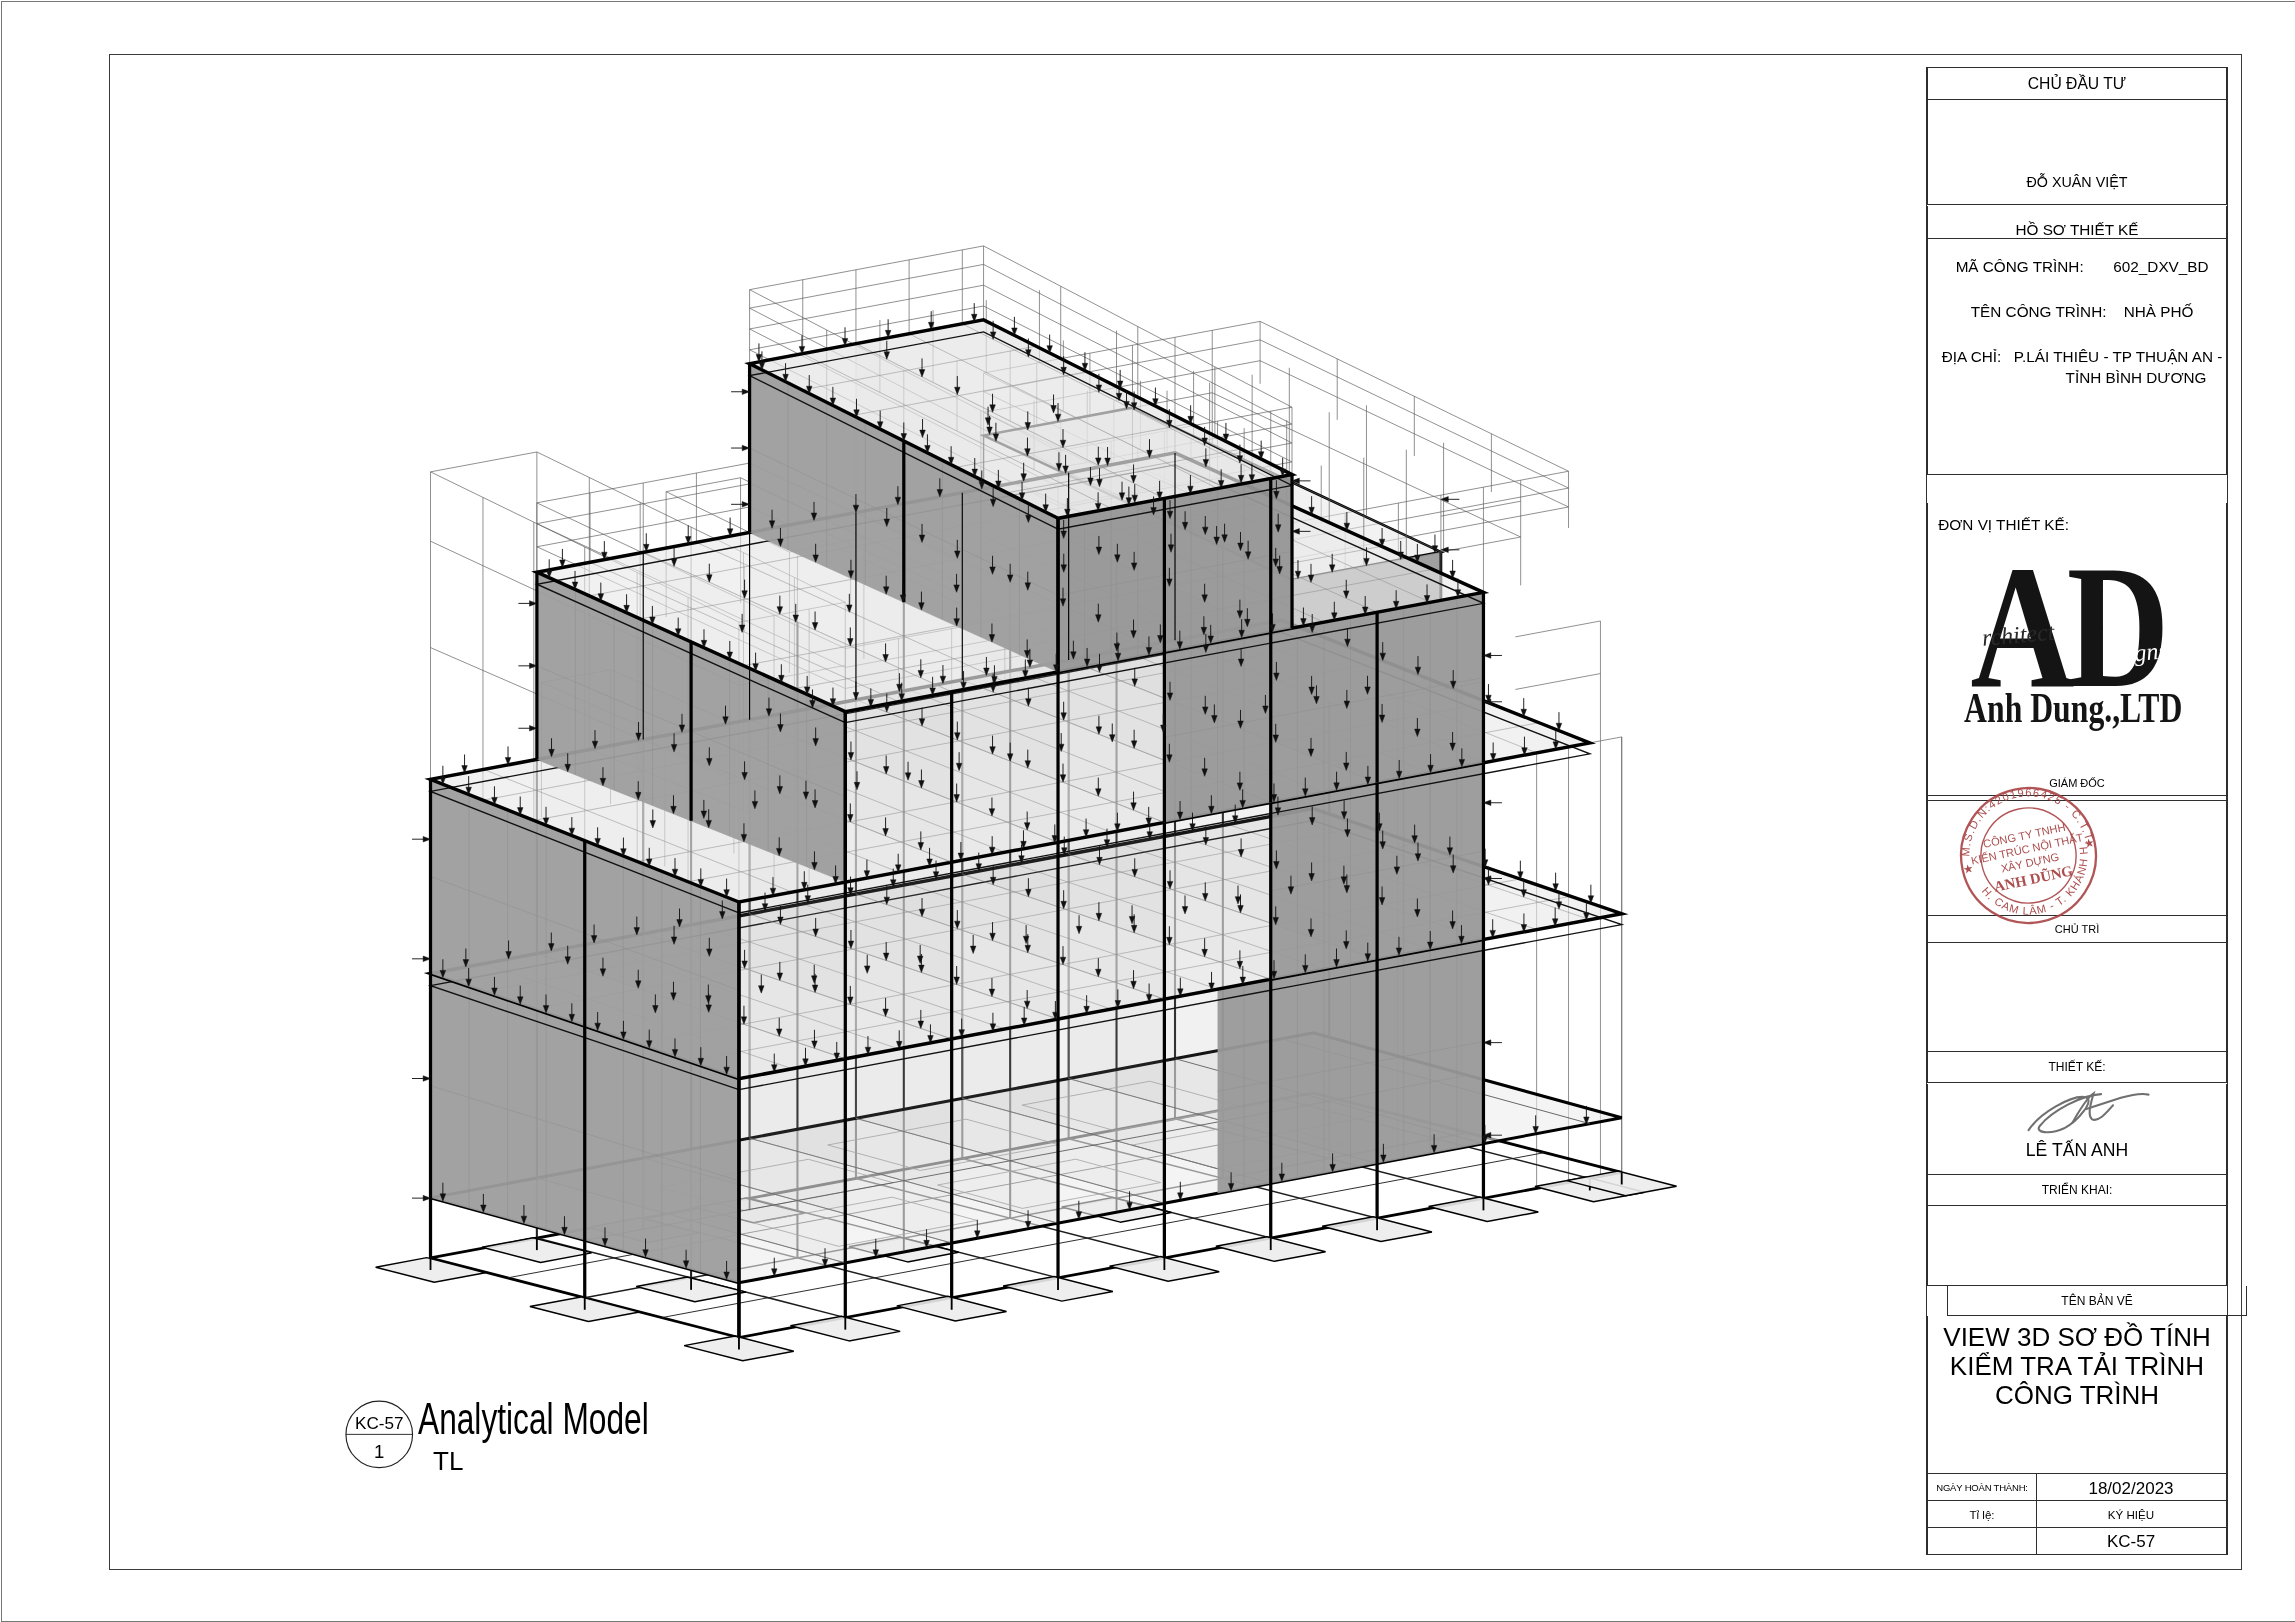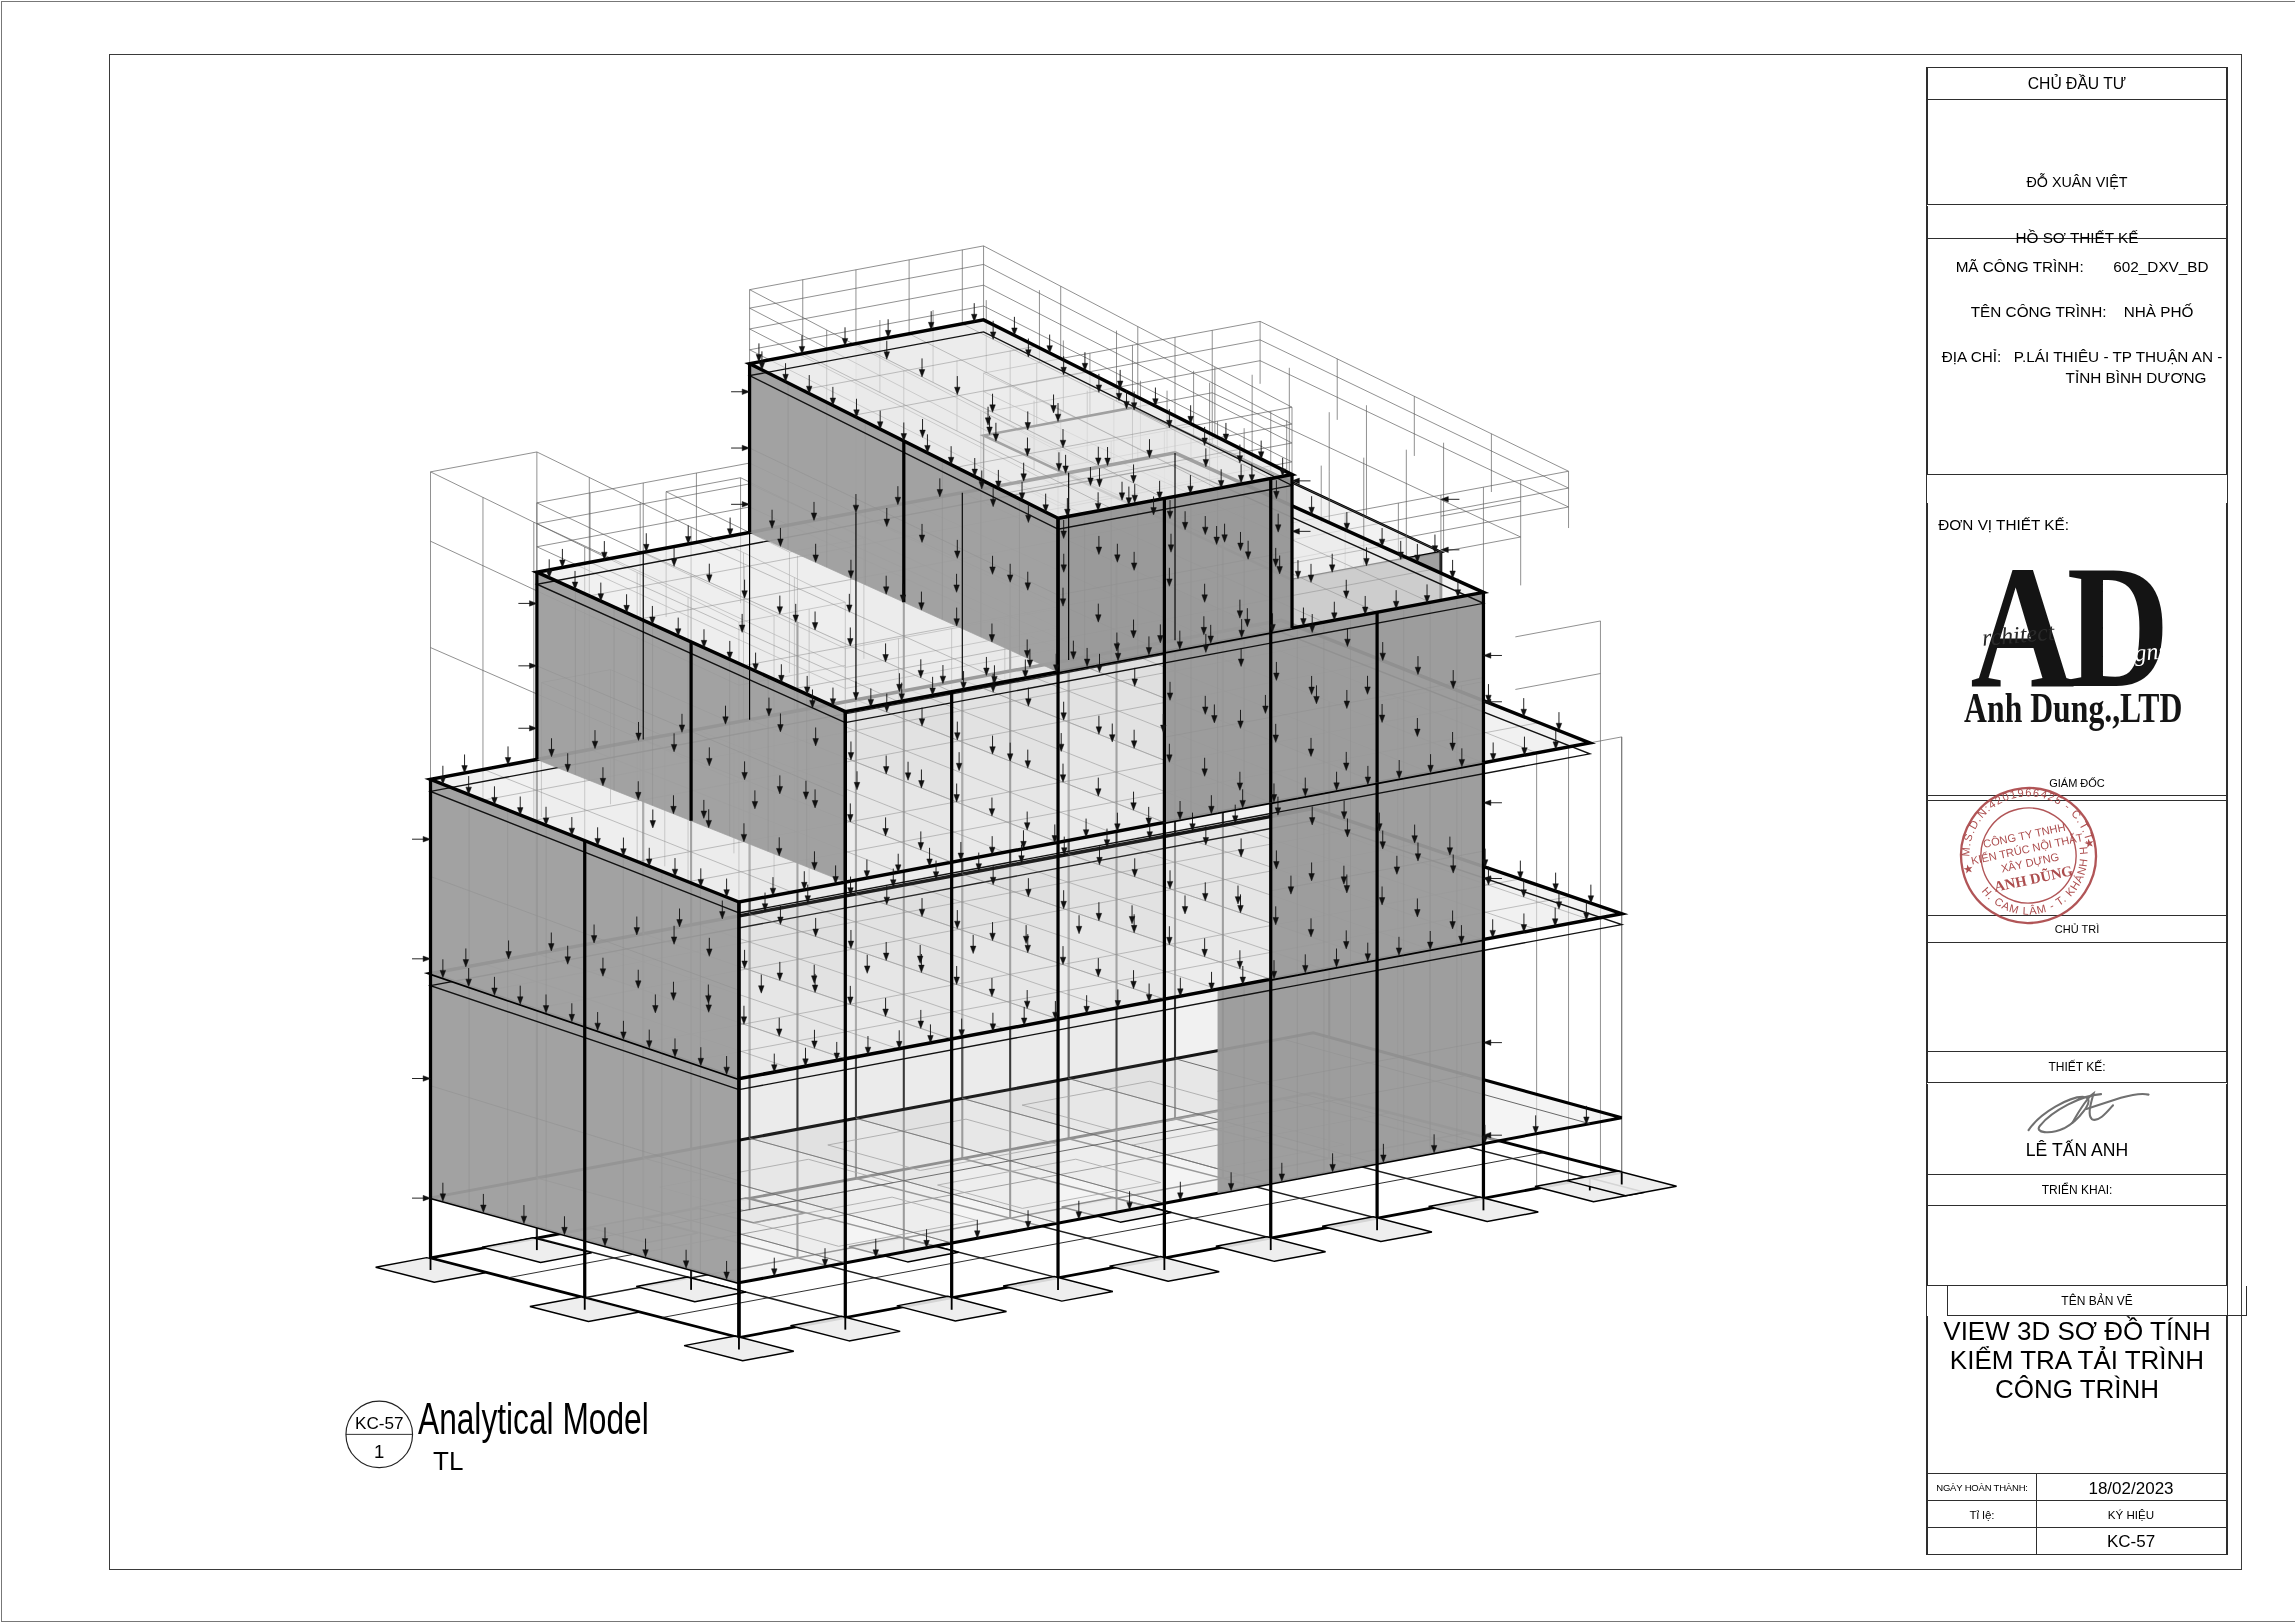--- a/index.html
+++ b/index.html
@@ -1105,21 +1105,21 @@
 
 <div class="tbrow" style="top:68px;height:32px;">
     <div style="margin-top:6.5px;font-size:15.7px">CHỦ ĐẦU TƯ</div>
   </div>
 
 <div class="tbrow" style="top:100px;height:105px;">
     <div style="margin-top:74px;font-size:14.3px">ĐỖ XUÂN VIỆT</div>
   </div>
 
 <div class="tbrow" style="top:206px;height:33px;">
-    <div style="margin-top:23px;font-size:15.3px">HỒ SƠ THIẾT KẾ</div>
+    <div style="margin-top:15px;font-size:15.3px">HỒ SƠ THIẾT KẾ</div>
   </div>
 
 <div class="tbrow" style="top:239px;height:236px;text-align:center;font-size:15.3px">
 <div style="margin:18.5px 0 0 10.2px">MÃ CÔNG TRÌNH: <span style="margin-left:25.4px">602_DXV_BD</span></div>
 <div style="margin:27px 0 0 10.2px">TÊN CÔNG TRÌNH: <span style="margin-left:13px">NHÀ PHỐ</span></div>
 <div style="margin:27px 0 0 10.2px">ĐỊA CHỈ: <span style="margin-left:8.3px">P.LÁI THIÊU - TP THUẬN AN -</span></div>
 <div style="margin:3.7px 0 0 118px">TỈNH BÌNH DƯƠNG</div>
 </div>
 
 <div class="tbrow" style="top:503px;height:293px;text-align:left">
@@ -1166,21 +1166,21 @@
     <div style="margin-top:8.3px;font-size:12px">TRIỂN KHAI:</div>
   </div>
 
 <div class="tbrow" style="top:1206px;height:80px;"></div>
 
 <div class="tbrow" style="top:1286px;height:30px;margin-left:20px;">
     <div style="margin-top:8.3px;font-size:12px">TÊN BẢN VẼ</div>
   </div>
 
 <div class="tbrow" style="top:1316px;height:158px;font-size:26px;line-height:29px">
-<div style="margin-top:1px">VIEW 3D SƠ ĐỒ TÍNH</div>
+<div style="margin-top:7px">VIEW 3D SƠ ĐỒ TÍNH</div>
 <div>KIỂM TRA TẢI TRÌNH</div>
 <div>CÔNG TRÌNH</div>
 </div>
 
 <div class="tbrow" style="top:1474px;height:27px">
 <div class="abs" style="left:0;top:0;width:108px;height:26px;border-right:0.9px solid #2e2e2e;font-size:9.5px;padding-top:8.3px;letter-spacing:-0.2px">NGÀY HOÀN THÀNH:</div>
 <div class="abs" style="left:109px;top:0;width:188px;font-size:17px;padding-top:4.6px">18/02/2023</div>
 </div>
 
 <div class="tbrow" style="top:1501px;height:27px">

